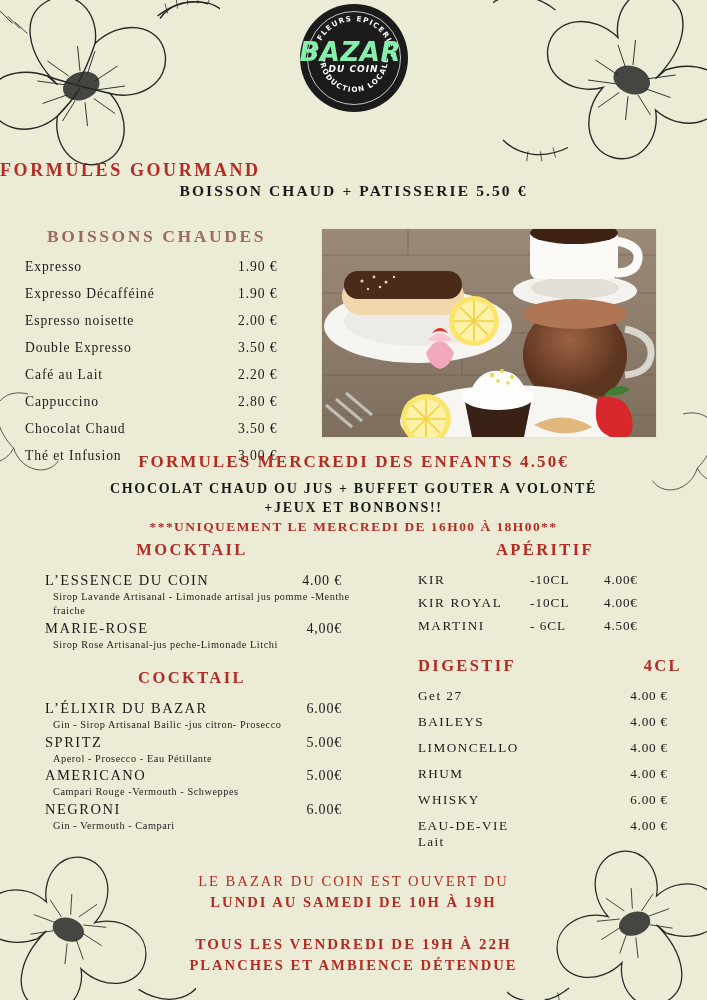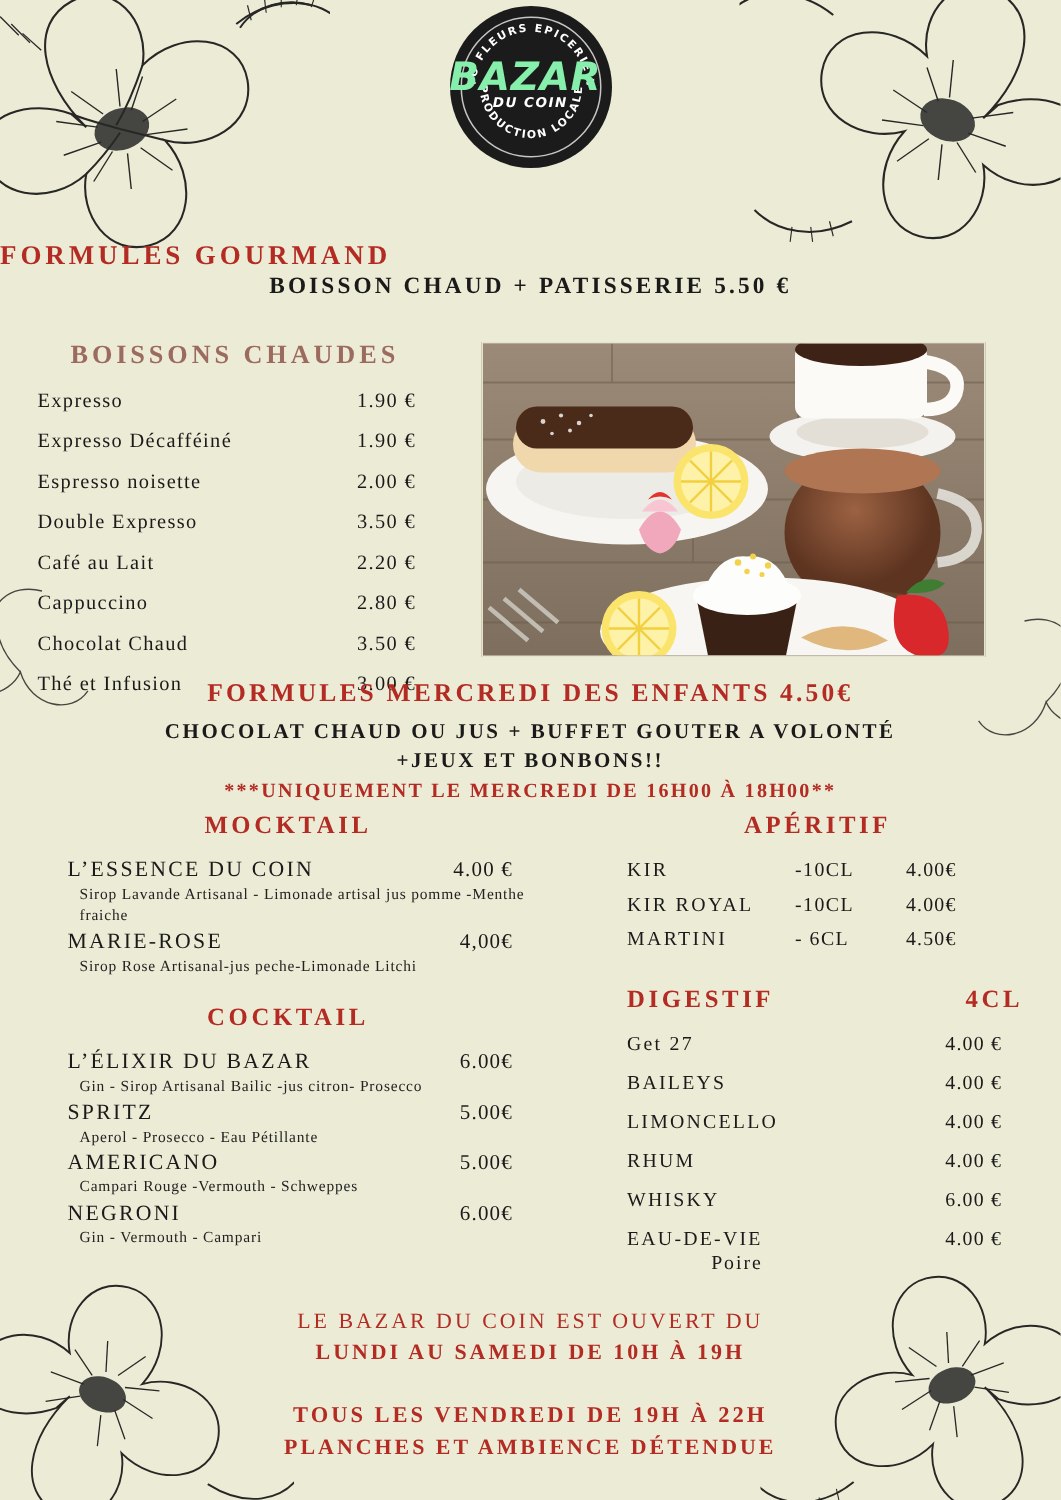--- a/index.html
+++ b/index.html
@@ -82,21 +82,21 @@
   .item-desc{font-size:10.3px;letter-spacing:.55px;color:#222;
     padding-left:21px;line-height:1.35;margin-top:1px;}
 
   
   .trow{display:flex;font-size:13.2px;letter-spacing:1.6px;margin-bottom:7px;
     padding-left:14px;}
   .trow .c1{width:112px;white-space:nowrap;}
   .trow .c2{width:74px;white-space:nowrap;letter-spacing:1px;}
   .trow .c3{white-space:nowrap;letter-spacing:.8px;}
   .drow{display:flex;justify-content:space-between;font-size:13.2px;
-    letter-spacing:1.5px;margin-bottom:10px;padding:0 18px 0 14px;text-align:right;}
+    letter-spacing:1.5px;margin-bottom:10px;padding:0 18px 0 14px;}
   .drow .c3{letter-spacing:.8px;white-space:nowrap;}
   .drow .c1 .sub{display:block;letter-spacing:1.3px;}
 
   
   .footer{position:absolute;left:0;right:0;top:873px;text-align:center;}
   .footer .f1{color:#b32b23;font-size:14.6px;font-weight:normal;letter-spacing:2px;}
   .footer .f2{color:#b32b23;font-size:14.6px;font-weight:bold;letter-spacing:2px;margin-top:4px;}
   .footer .f3{color:#b32b23;font-size:15px;font-weight:bold;letter-spacing:2px;margin-top:25px;font-family:Liberation Serif, serif;}
   .footer .f4{color:#b32b23;font-size:14.6px;font-weight:bold;letter-spacing:2px;margin-top:4px;}
 </style>
@@ -476,21 +476,21 @@
       <span class="c1">RHUM</span>
       <span class="c3">4.00 €</span>
     </div>
     <div class="drow">
       <span class="c1">WHISKY</span>
       <span class="c3">6.00 €</span>
     </div>
     <div class="drow">
       <span class="c1">
         <span>EAU-DE-VIE</span>
-        <span class="sub">Poire</span>
+        <span class="sub">Lait</span>
       </span>
       <span class="c3">4.00 €</span>
     </div>
   </div>
 
   <div class="footer">
     <div class="f1">LE BAZAR DU COIN EST OUVERT  DU</div>
     <div class="f2">LUNDI AU SAMEDI DE 10H À 19H</div>
     <div class="f3">TOUS LES VENDREDI DE 19H À 22H</div>
     <div class="f4">PLANCHES ET AMBIENCE DÉTENDUE</div>

